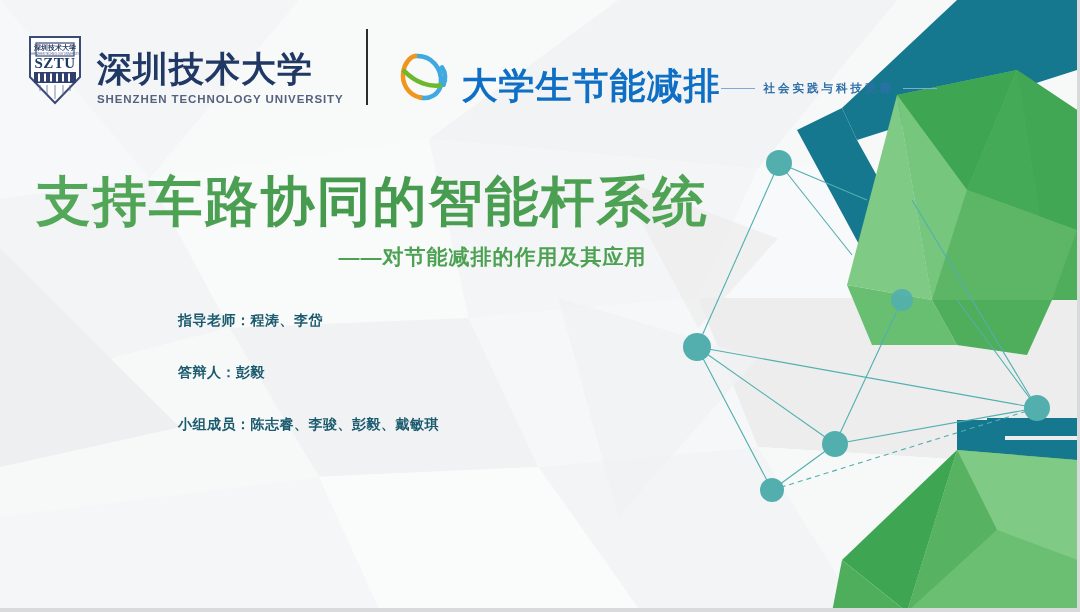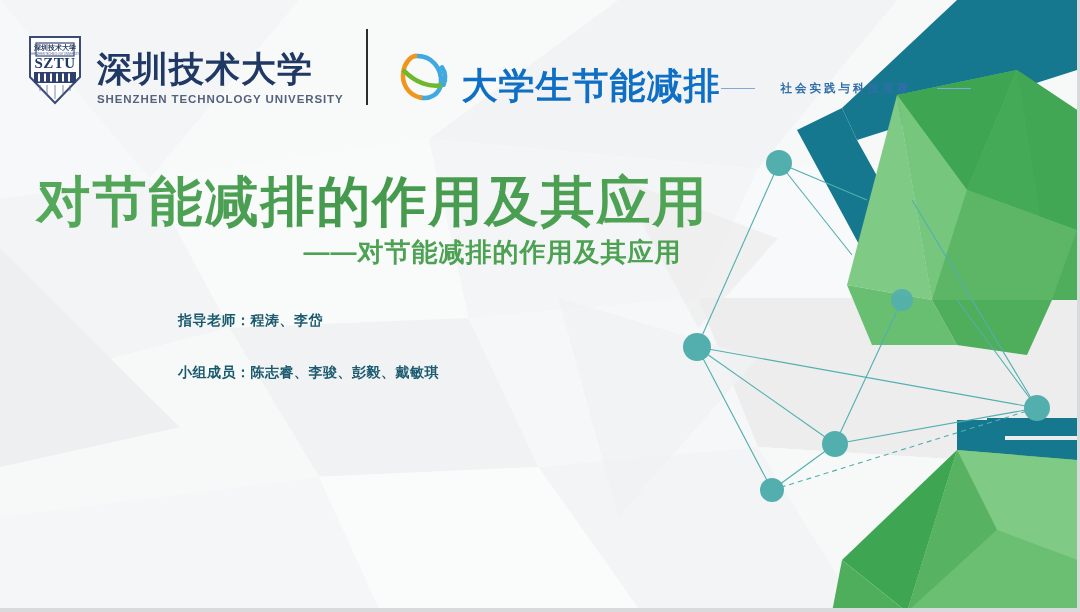--- a/index.html
+++ b/index.html
@@ -121,21 +121,21 @@
     height: 1px;
     width: 34px;
     background: #7fa9d6;
     flex: 0 0 auto;
   }
   .comp-sub {
     font-size: 11.5px;
     font-weight: bold;
     color: #2f6fa8;
     letter-spacing: 3px;
-    margin: 0 26px;
+    margin: 0 9px;
     white-space: nowrap;
   }
 
   
   .title-block {
     position: absolute;
     left: 0;
     top: 172px;
     width: 745px;
     z-index: 3;
@@ -147,25 +147,25 @@
     letter-spacing: 2px;
     line-height: 1.1;
     color: #4ca152;
     background: linear-gradient(100deg, #57ab5c 0%, #45994d 48%, #52a657 100%);
     -webkit-background-clip: text;
     background-clip: text;
     -webkit-text-fill-color: transparent;
     white-space: nowrap;
   }
   .sub-title {
-    font-size: 26px;
+    font-size: 21px;
     font-weight: bold;
     color: #4ca152;
     letter-spacing: 1px;
-    margin-top: 4px;
+    margin-top: 12px;
     padding-left: 240px;
     white-space: nowrap;
   }
 
   
   .credits {
     position: absolute;
     left: 178px;
     top: 312px;
     z-index: 3;
@@ -310,22 +310,23 @@
       <div class="comp-cn">大学生节能减排</div>
       <div class="comp-sub-row">
         <span class="comp-sub-line"></span>
         <span class="comp-sub">社会实践与科技竞赛</span>
         <span class="comp-sub-line"></span>
       </div>
     </div>
   </div>
 
   <div class="title-block">
-    <div class="main-title">对节能减排的作用及其应用</div>
+    <div class="main-title">支持车路协同的智能杆系统</div>
     <div class="sub-title">——对节能减排的作用及其应用</div>
   </div>
 
   <div class="credits">
     <div class="credit-line">指导老师：程涛、李岱</div>
+    <div class="credit-line">答辩人：彭毅</div>
     <div class="credit-line">小组成员：陈志睿、李骏、彭毅、戴敏琪</div>
   </div>
 
 </div>
 
 </body></html>

